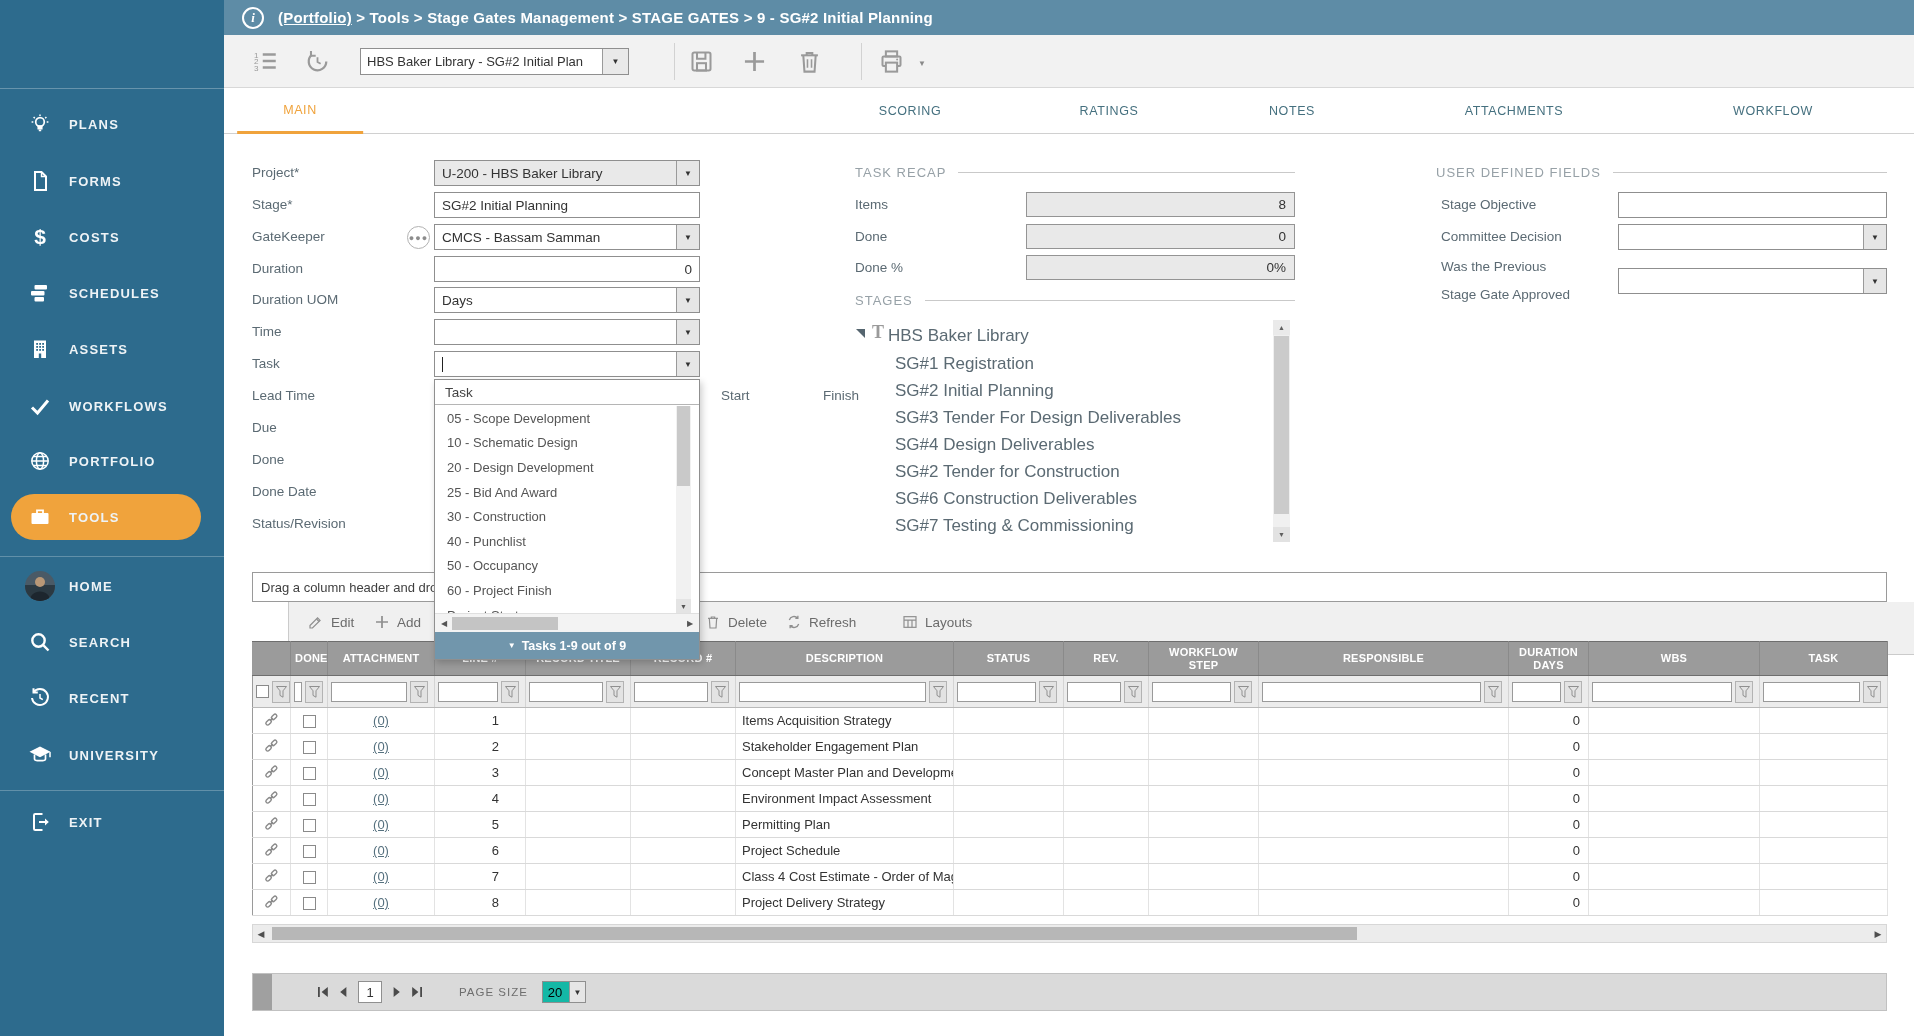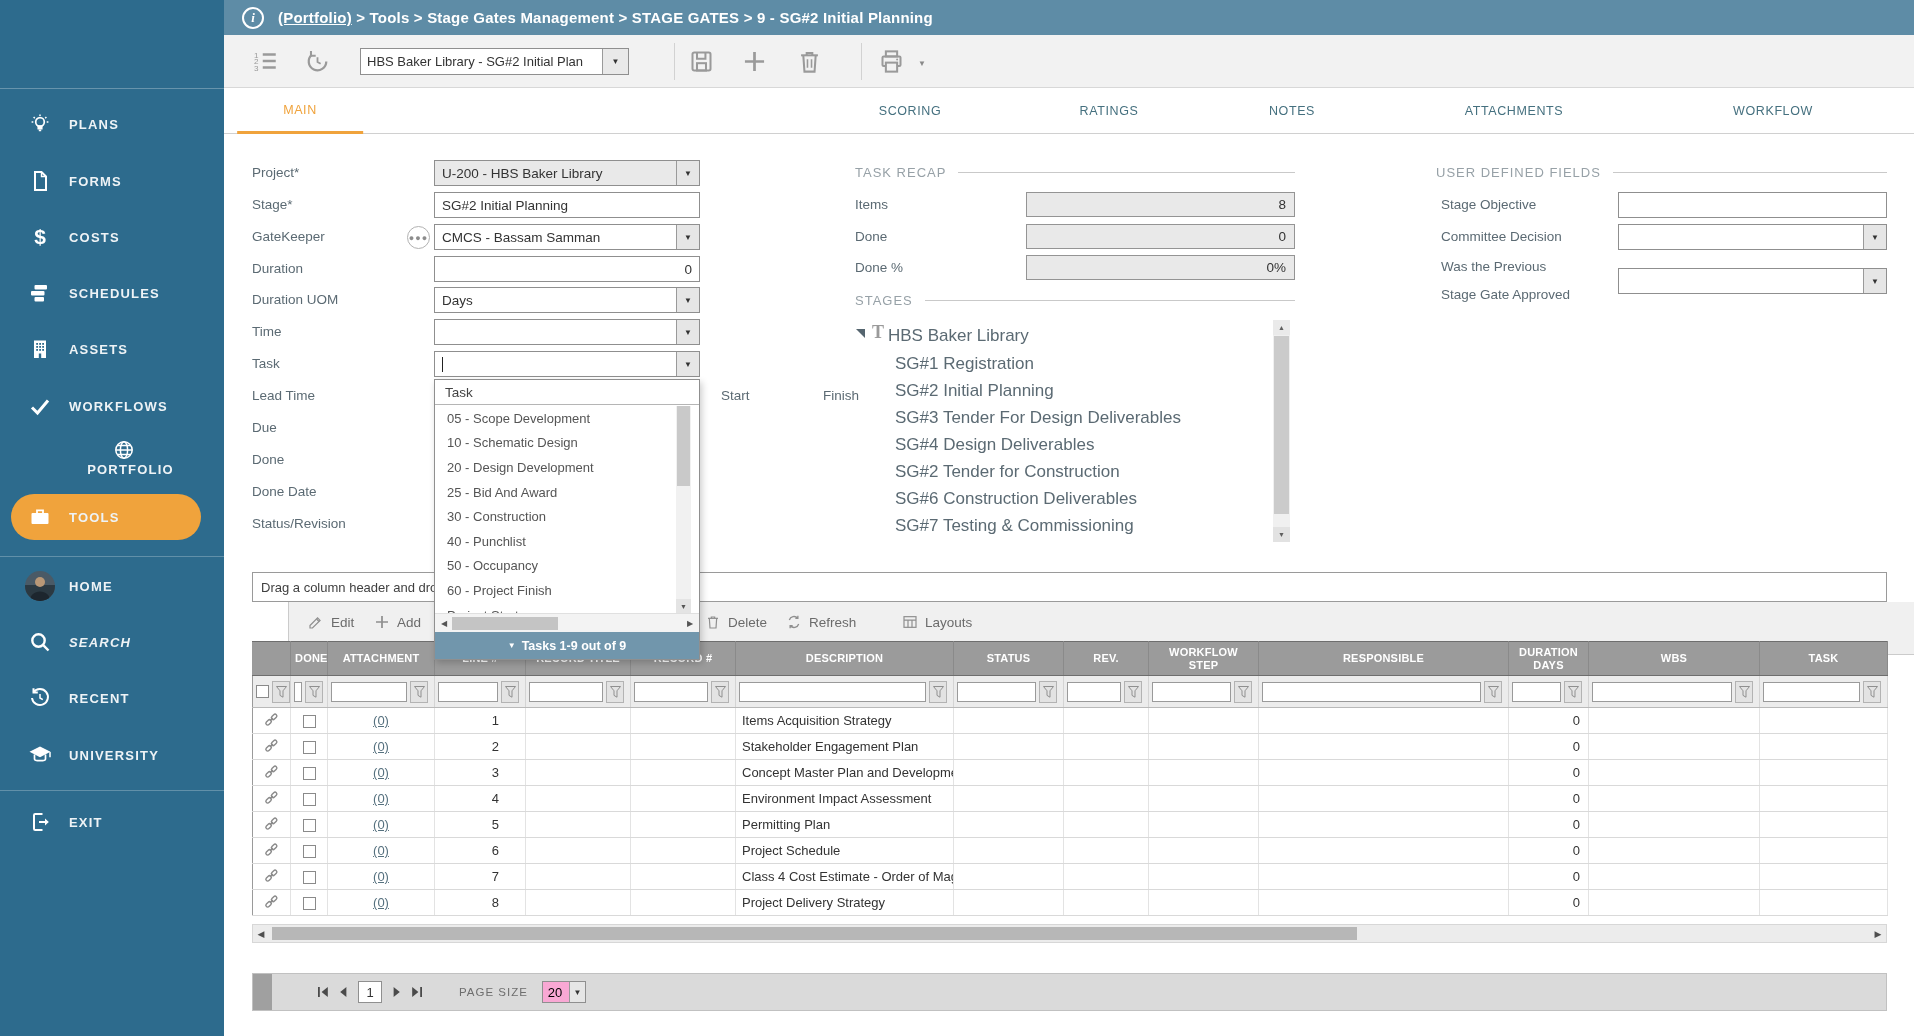--- a/index.html
+++ b/index.html
@@ -127,21 +127,21 @@
   .hscr{position:absolute;left:28px;top:924px;width:1635px;height:19px;background:#ececec;border:1px solid #d7d7d7;}
   .hthumb{position:absolute;left:19px;top:2px;height:13px;width:1085px;background:#b7b7b7;cursor:pointer;}
   .harr{position:absolute;top:0;width:16px;height:17px;display:flex;align-items:center;justify-content:center;font-size:9px;color:#4f4f4f;cursor:pointer;}
   .harr.l{left:0;}.harr.r{right:0;}
 
   .pager{position:absolute;left:28px;top:973px;width:1635px;height:38px;background:#dadada;border:1px solid #c1c1c1;display:flex;align-items:center;}
   .pg-strip{position:absolute;left:0;top:0;width:19px;height:100%;background:#a0a0a0;}
   .pg-btn{width:20px;height:20px;display:flex;align-items:center;justify-content:center;cursor:pointer;flex:none;}
   .pg-box{width:24px;height:22px;background:#fff;border:1px solid #8f8f8f;display:flex;align-items:center;justify-content:center;font-size:13px;color:#333;margin:0 5px;flex:none;}
   .pg-label{margin-left:32px;font-size:11.5px;letter-spacing:1px;color:#6e6e6e;white-space:nowrap;}
-  .pg-size{margin-left:14px;width:44px;height:22px;border:1px solid #8f8f8f;background:#f9a8d4;display:flex;cursor:pointer;flex:none;}
+  .pg-size{margin-left:14px;width:44px;height:22px;border:1px solid #8f8f8f;background:#14b8a6;display:flex;cursor:pointer;flex:none;}
   .pg-size .c-val{font-size:13px;padding:0 5px;}
   .pg-size .c-btn{width:16px;}
 </style>
 </head>
 <body>
 
 <div class="app">
 
   <aside class="sidebar">
     <div class="logo-divider"></div>
@@ -203,21 +203,21 @@
           <span class="side-label">ASSETS</span>
         </div>
         <div class="side-item" style="top: 383px;">
           <span class="side-ic">
             <svg width="24" height="24" viewBox="0 0 24 24" fill="none" stroke="currentColor" stroke-width="3">
               <path d="M4 13.5 9.5 19 20 6.5"></path>
             </svg>
           </span>
           <span class="side-label">WORKFLOWS</span>
         </div>
-        <div class="side-item" style="top: 438px; flex-direction: column;">
+        <div class="side-item" style="top: 438px;">
           <span class="side-ic">
             <svg width="24" height="24" viewBox="0 0 24 24" fill="none" stroke="currentColor" stroke-width="1.5">
               <circle cx="12" cy="12" r="8.2"></circle>
               <ellipse cx="12" cy="12" rx="3.6" ry="8.2"></ellipse>
               <path d="M3.8 12h16.4M5.2 7.6h13.6M5.2 16.4h13.6"></path>
             </svg>
           </span>
           <span class="side-label">PORTFOLIO</span>
         </div>
         <div class="side-item active" style="top: 494px;">
@@ -240,21 +240,21 @@
               <g clip-path="url(#avc)">
                 <rect width="30" height="30" fill="#4a5a66"></rect>
                 <rect y="14" width="30" height="16" fill="#2b3942"></rect>
                 <circle cx="15" cy="11" r="5" fill="#b99877"></circle>
                 <path d="M5 30c0-6 4.5-9.5 10-9.5S25 24 25 30z" fill="#1d262e"></path>
               </g>
             </svg>
           </span>
           <span class="side-label">HOME</span>
         </div>
-        <div class="side-item" style="top: 619px; font-style: italic;">
+        <div class="side-item" style="top: 619px;">
           <span class="side-ic">
             <svg width="24" height="24" viewBox="0 0 24 24" fill="none" stroke="currentColor" stroke-width="2.4">
               <circle cx="10.5" cy="10.5" r="6.2"></circle>
               <path d="M15.2 15.2l5.3 5.3"></path>
             </svg>
           </span>
           <span class="side-label">SEARCH</span>
         </div>
         <div class="side-item" style="top: 675px;">
           <span class="side-ic">

